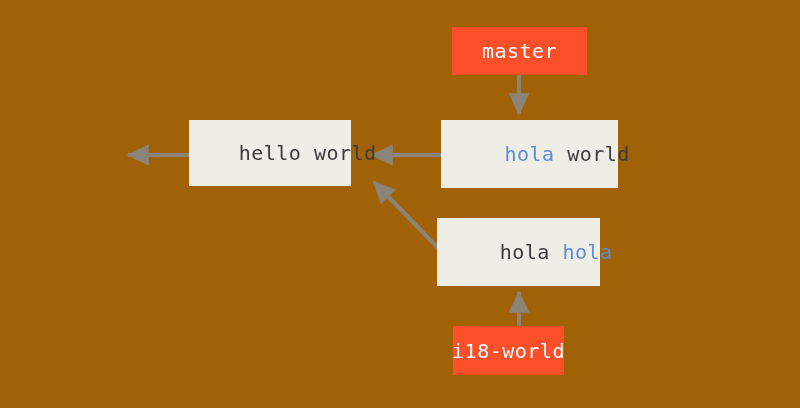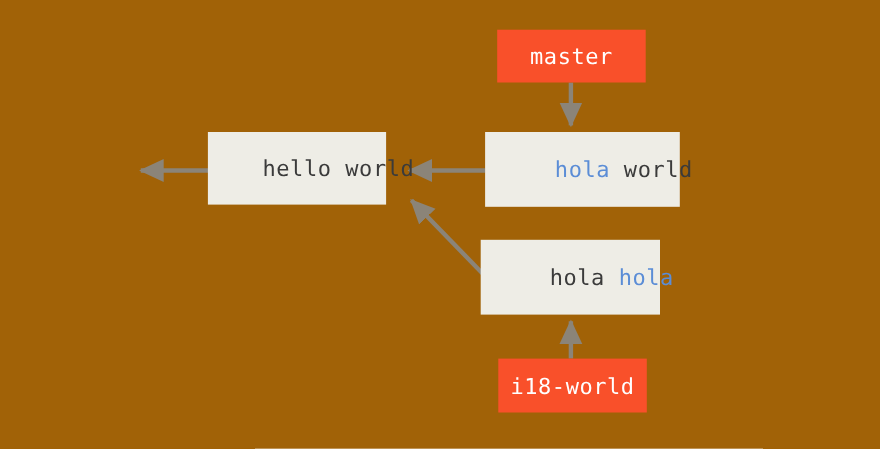--- a/index.html
+++ b/index.html
@@ -101,17 +101,17 @@
       <span class="tok-hl">hola</span><span class="tok-plain"> world</span>
     </span>
   </div>
 
   <div class="node commit" style="left:437px; top:218px; width:163px; height:68px;">
     <span>
       <span class="tok-plain">hola </span><span class="tok-hl">hola</span>
     </span>
   </div>
 
-  <div class="node branch" style="left:453px; top:326px; width:135px; height:49px;">
+  <div class="node branch" style="left:453px; top:326px; width:111px; height:49px;">
     <span>i18-world</span>
   </div>
 
 </div>
 
 </body></html>

